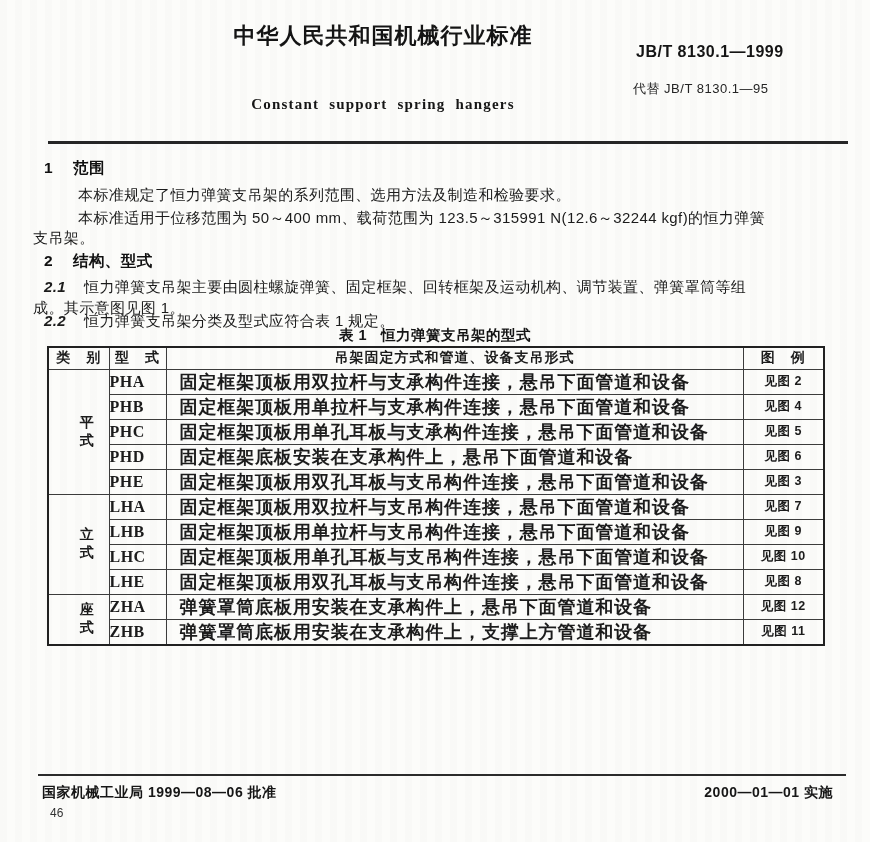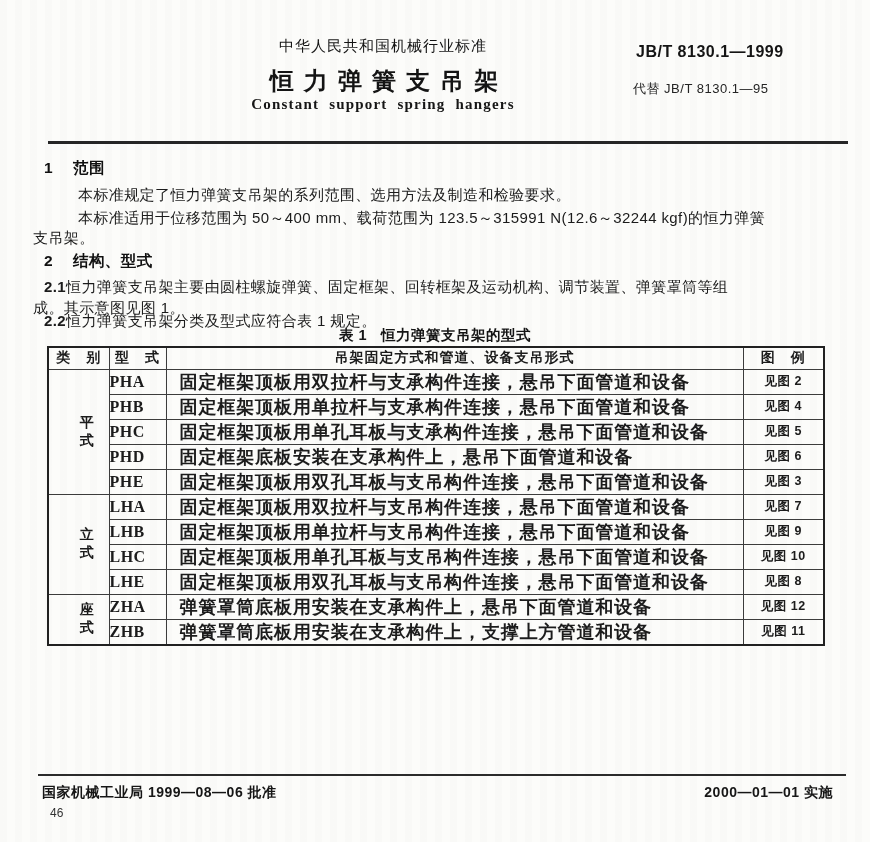--- a/index.html
+++ b/index.html
@@ -14,21 +14,21 @@
     width: 870px;
     height: 842px;
     background:
       repeating-linear-gradient(90deg, rgba(0,0,0,0.012) 0 7px, rgba(0,0,0,0) 7px 15px),
       #fcfcfa;
     overflow: hidden;
   }
   
   .org-title {
     position: absolute; top: 21px; left: 383px; transform: translateX(-50%);
-    font-size: 15px; font-weight: normal; letter-spacing: 1px; white-space: nowrap; color:#141414;margin-top:16px;
+    font-size: 22px; font-weight: bold; letter-spacing: 1px; white-space: nowrap; color:#141414;
   }
   .std-no {
     position: absolute; top: 43px; left: 636px;
     font-size: 16px; font-weight: bold; letter-spacing: 0.5px; white-space: nowrap; color:#141414;
   }
   .doc-title-zh {
     position: absolute; top: 65px; left: 389px; transform: translateX(-50%);
     font-size: 24px; font-weight: bold; letter-spacing: 0.42em; white-space: nowrap; color:#141414;
   }
   .supersedes {
@@ -41,21 +41,21 @@
     font-size: 15px; font-weight: bold; letter-spacing: 1.2px; word-spacing: 5px; white-space: nowrap; color:#161616;
   }
   .header-rule {
     position: absolute; top: 141px; left: 48px; width: 800px; height: 3px;
     background: #262626;
   }
   
   .line { position: absolute; font-size: 15px; line-height: 18px; white-space: nowrap; color: #1b1b1b; letter-spacing: 0.4px; }
   .sec-heading { font-weight: bold; font-size: 15.5px; color: #111; }
   .sec-heading .num { display: inline-block; margin-right: 20px; }
-  .clause .num { display: inline-block; font-weight: bold; }
+  .clause .num { display: inline-block; margin-right: 18px; font-weight: bold; font-style: italic; }
   
   .tbl-caption {
     position: absolute; top: 326px; left: 47px; width: 776px;
     text-align: center; font-size: 14.5px; font-weight: 600; letter-spacing: 0.5px; color:#151515;
   }
   .tbl-caption .cap-no { display: inline-block; margin-right: 14px; }
   table.type-table {
     position: absolute; top: 346px; left: 47px; width: 776px; height: 188px;
     border-collapse: collapse; table-layout: fixed;
   }
@@ -95,21 +95,20 @@
     font-size: 12px; font-weight: 500; color: #333;
   }
 </style>
 </head>
 <body>
 
 <div class="page">
 
   <div class="org-title">中华人民共和国机械行业标准</div>
   <div class="std-no">JB/T 8130.1—1999</div>
-  <div class="doc-title-zh">恒力弹簧支吊架</div>
   <div class="supersedes">代替 JB/T 8130.1—95</div>
   <div class="doc-title-en">Constant support spring hangers</div>
   <div class="header-rule"></div>
 
   <div class="line sec-heading" style="top:159px; left:44px;">
     <span class="num">1</span><span>范围</span>
   </div>
   <div class="line" style="top:186px; left:78px;text-align:right;">本标准规定了恒力弹簧支吊架的系列范围、选用方法及制造和检验要求。</div>
   <div class="line" style="top:209px; left:78px;">本标准适用于位移范围为 50～400 mm、载荷范围为 123.5～315991 N(12.6～32244 kgf)的恒力弹簧</div>
   <div class="line" style="top:229px; left:33px;">支吊架。</div>

